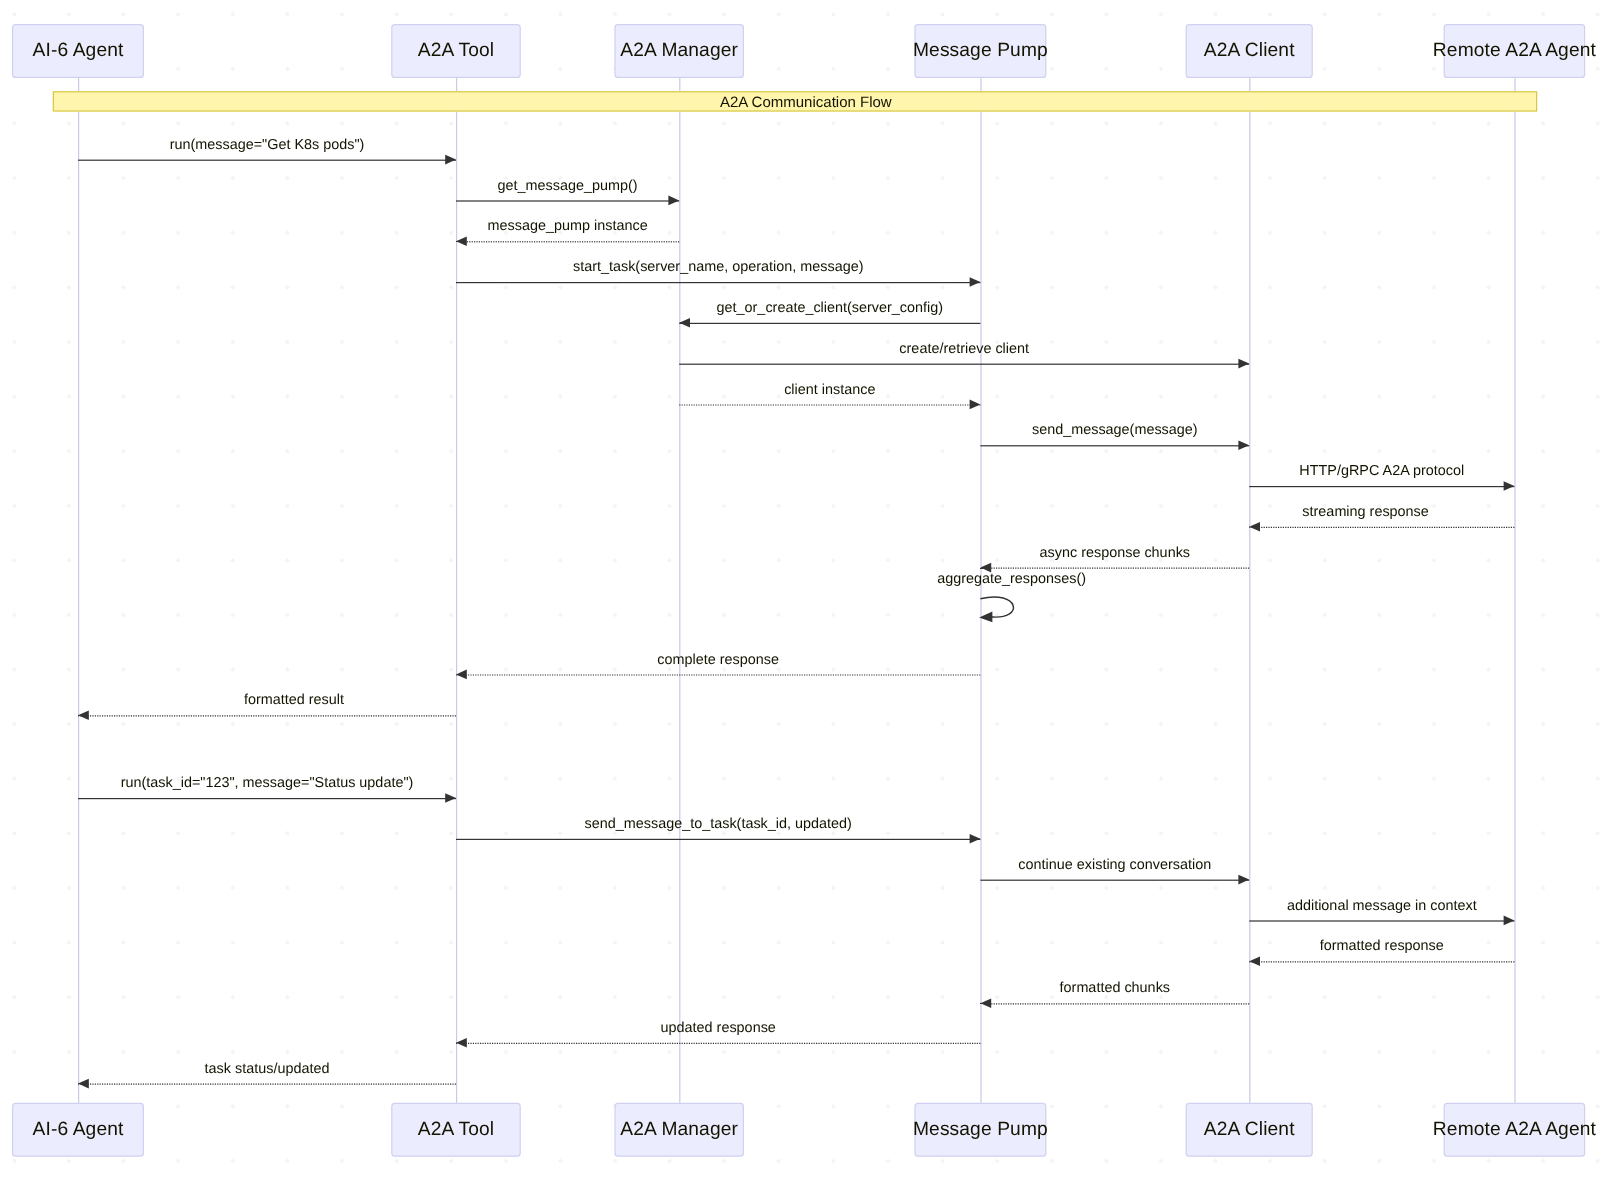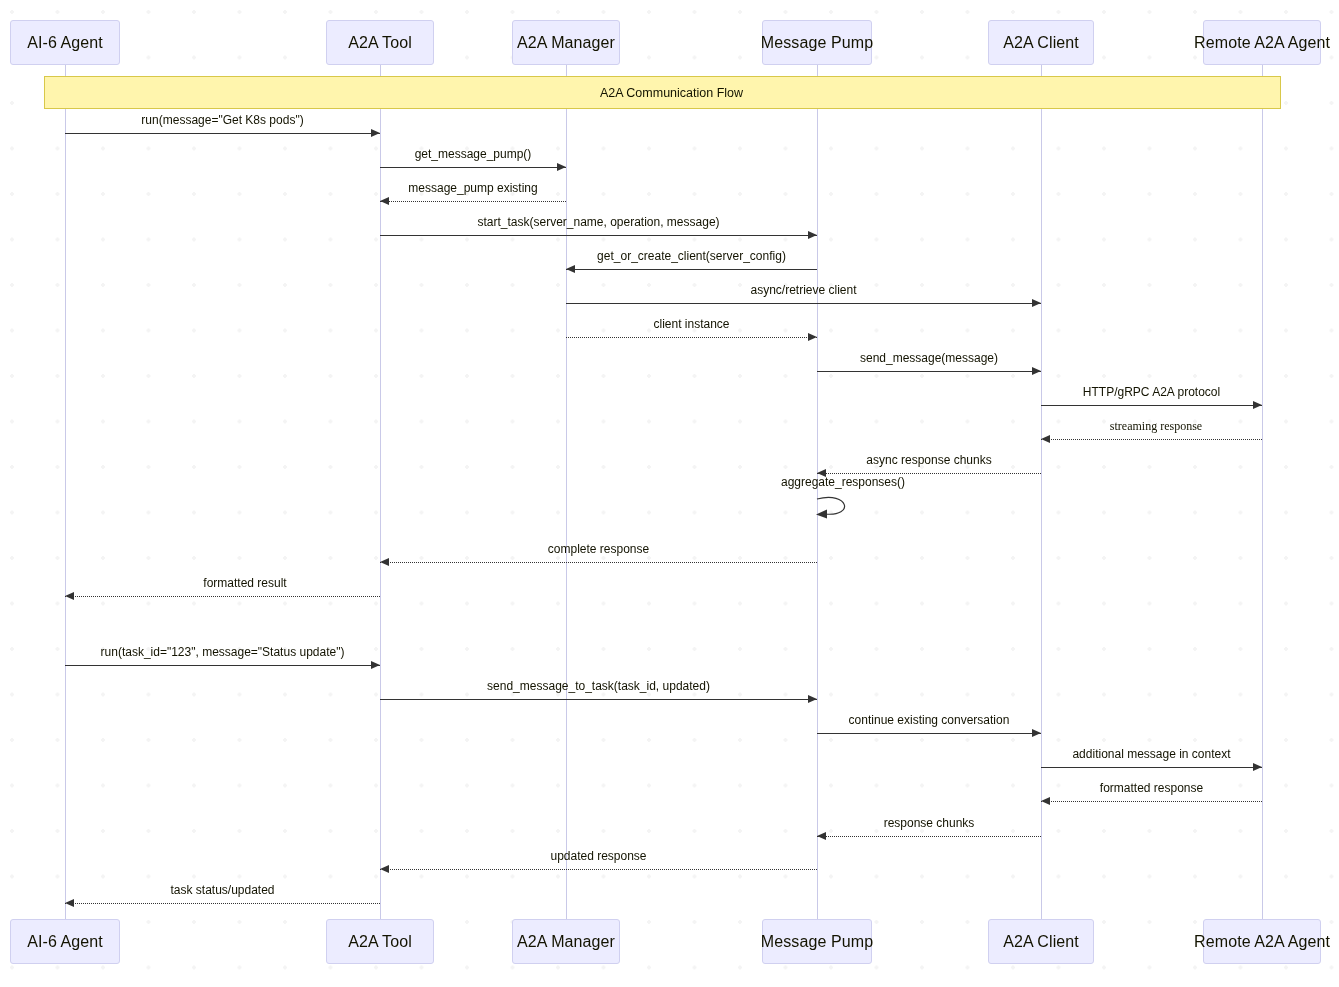--- a/index.html
+++ b/index.html
@@ -145,72 +145,72 @@
     </div>
   <div class="layer" id="actors-bottom-layer">
       <div class="actor" style="left: 10px; top: 919px; width: 110px; height: 45px;">AI-6 Agent</div>
       <div class="actor" style="left: 326px; top: 919px; width: 108px; height: 45px;">A2A Tool</div>
       <div class="actor" style="left: 512px; top: 919px; width: 108px; height: 45px;">A2A Manager</div>
       <div class="actor" style="left: 762px; top: 919px; width: 110px; height: 45px;">Message Pump</div>
       <div class="actor" style="left: 988px; top: 919px; width: 106px; height: 45px;">A2A Client</div>
       <div class="actor" style="left: 1203px; top: 919px; width: 118px; height: 45px;">Remote A2A Agent</div>
     </div>
   <div class="layer" id="sections-layer">
-      <div class="section-band" style="left: 44px; top: 76px; width: 1237px; height: 33px; padding-left: 18px;">A2A Communication Flow</div>
+      <div class="section-band" style="left: 44px; top: 76px; width: 1237px; height: 17px; padding-left: 18px;">A2A Communication Flow</div>
     </div>
   <div class="layer" id="messages-layer">
       <div class="msg" style="left: 65px; top: 133px; width: 315px;">
         <div class="line" style="width: 315px;"></div>
         <div class="head right" style="left: 306px;"></div>
         <div class="label" style="left: 157.5px;">run(message="Get K8s pods")</div>
       </div>
       <div class="msg" style="left: 380px; top: 167px; width: 186px;">
         <div class="line" style="width: 186px;"></div>
         <div class="head right" style="left: 177px;"></div>
         <div class="label" style="left: 93px;">get_message_pump()</div>
       </div>
       <div class="msg dashed" style="left: 380px; top: 201px; width: 186px;">
         <div class="line" style="width: 186px;"></div>
         <div class="head left" style="left: 0px;"></div>
-        <div class="label" style="left: 93px;">message_pump existing</div>
+        <div class="label" style="left: 93px;">message_pump instance</div>
       </div>
       <div class="msg" style="left: 380px; top: 235px; width: 437px;">
         <div class="line" style="width: 437px;"></div>
         <div class="head right" style="left: 428px;"></div>
         <div class="label" style="left: 218.5px;">start_task(server_name, operation, message)</div>
       </div>
       <div class="msg" style="left: 566px; top: 269px; width: 251px;">
         <div class="line" style="width: 251px;"></div>
         <div class="head left" style="left: 0px;"></div>
         <div class="label" style="left: 125.5px;">get_or_create_client(server_config)</div>
       </div>
       <div class="msg" style="left: 566px; top: 303px; width: 475px;">
         <div class="line" style="width: 475px;"></div>
         <div class="head right" style="left: 466px;"></div>
-        <div class="label" style="left: 237.5px;">async/retrieve client</div>
+        <div class="label" style="left: 237.5px;">create/retrieve client</div>
       </div>
       <div class="msg dashed" style="left: 566px; top: 337px; width: 251px;">
         <div class="line" style="width: 251px;"></div>
         <div class="head right" style="left: 242px;"></div>
         <div class="label" style="left: 125.5px;">client instance</div>
       </div>
       <div class="msg" style="left: 817px; top: 371px; width: 224px;">
         <div class="line" style="width: 224px;"></div>
         <div class="head right" style="left: 215px;"></div>
         <div class="label" style="left: 112px;">send_message(message)</div>
       </div>
       <div class="msg" style="left: 1041px; top: 405px; width: 221px;">
         <div class="line" style="width: 221px;"></div>
         <div class="head right" style="left: 212px;"></div>
         <div class="label" style="left: 110.5px;">HTTP/gRPC A2A protocol</div>
       </div>
       <div class="msg dashed" style="left: 1041px; top: 439px; width: 221px;">
         <div class="line" style="width: 221px;"></div>
         <div class="head left" style="left: 0px;"></div>
-        <div class="label" style="left: 115px; font-family: Liberation Serif, serif;">streaming response</div>
+        <div class="label" style="left: 97px;">streaming response</div>
       </div>
       <div class="msg dashed" style="left: 817px; top: 473px; width: 224px;">
         <div class="line" style="width: 224px;"></div>
         <div class="head left" style="left: 0px;"></div>
         <div class="label" style="left: 112px;">async response chunks</div>
       </div>
       <div class="msg dashed" style="left: 380px; top: 562px; width: 437px;">
         <div class="line" style="width: 437px;"></div>
         <div class="head left" style="left: 0px;"></div>
         <div class="label" style="left: 218.5px;">complete response</div>
@@ -241,21 +241,21 @@
         <div class="label" style="left: 110.5px;">additional message in context</div>
       </div>
       <div class="msg dashed" style="left: 1041px; top: 801px; width: 221px;">
         <div class="line" style="width: 221px;"></div>
         <div class="head left" style="left: 0px;"></div>
         <div class="label" style="left: 110.5px;">formatted response</div>
       </div>
       <div class="msg dashed" style="left: 817px; top: 836px; width: 224px;">
         <div class="line" style="width: 224px;"></div>
         <div class="head left" style="left: 0px;"></div>
-        <div class="label" style="left: 112px;">response chunks</div>
+        <div class="label" style="left: 112px;">formatted chunks</div>
       </div>
       <div class="msg dashed" style="left: 380px; top: 869px; width: 437px;">
         <div class="line" style="width: 437px;"></div>
         <div class="head left" style="left: 0px;"></div>
         <div class="label" style="left: 218.5px;">updated response</div>
       </div>
       <div class="msg dashed" style="left: 65px; top: 903px; width: 315px;">
         <div class="line" style="width: 315px;"></div>
         <div class="head left" style="left: 0px;"></div>
         <div class="label" style="left: 157.5px;">task status/updated</div>

